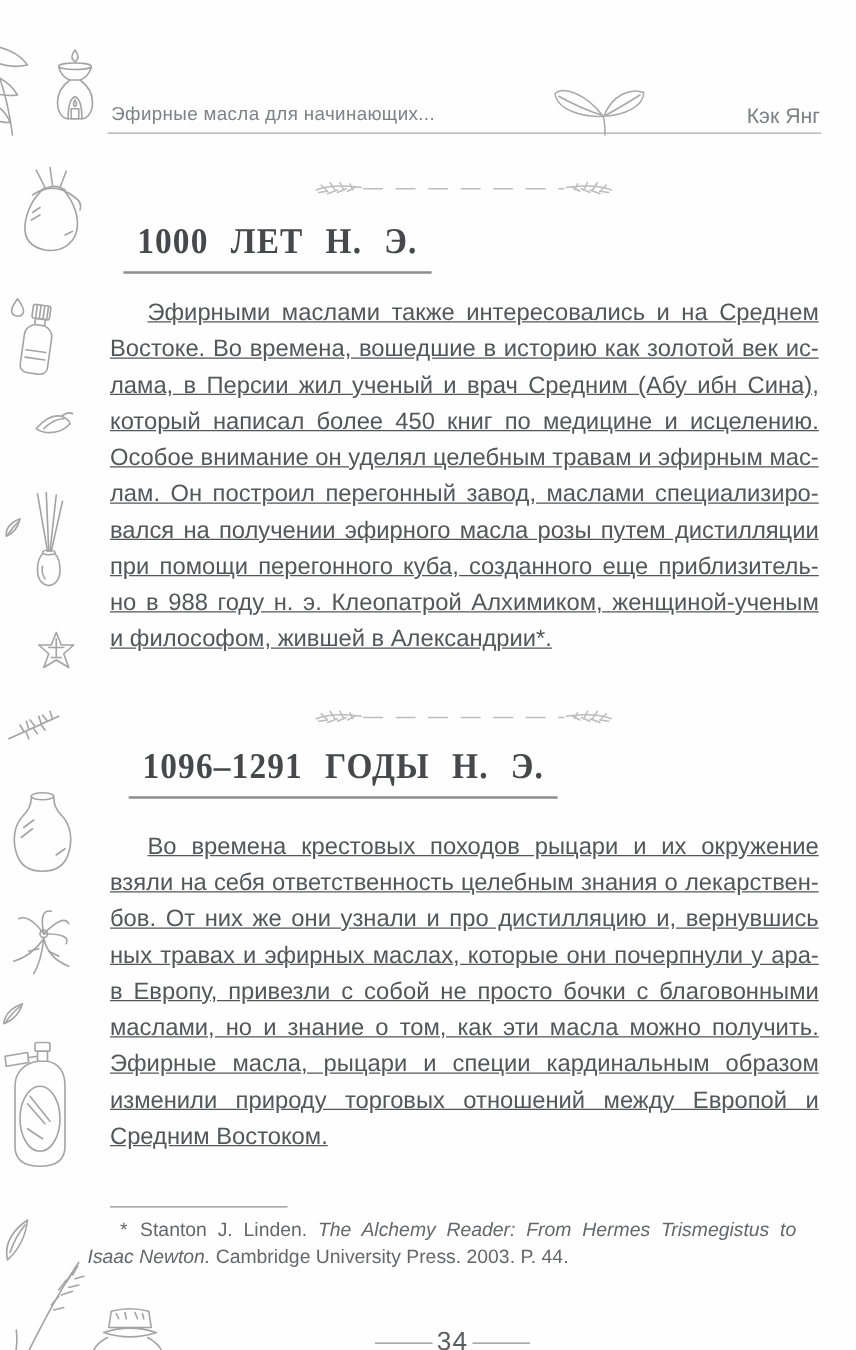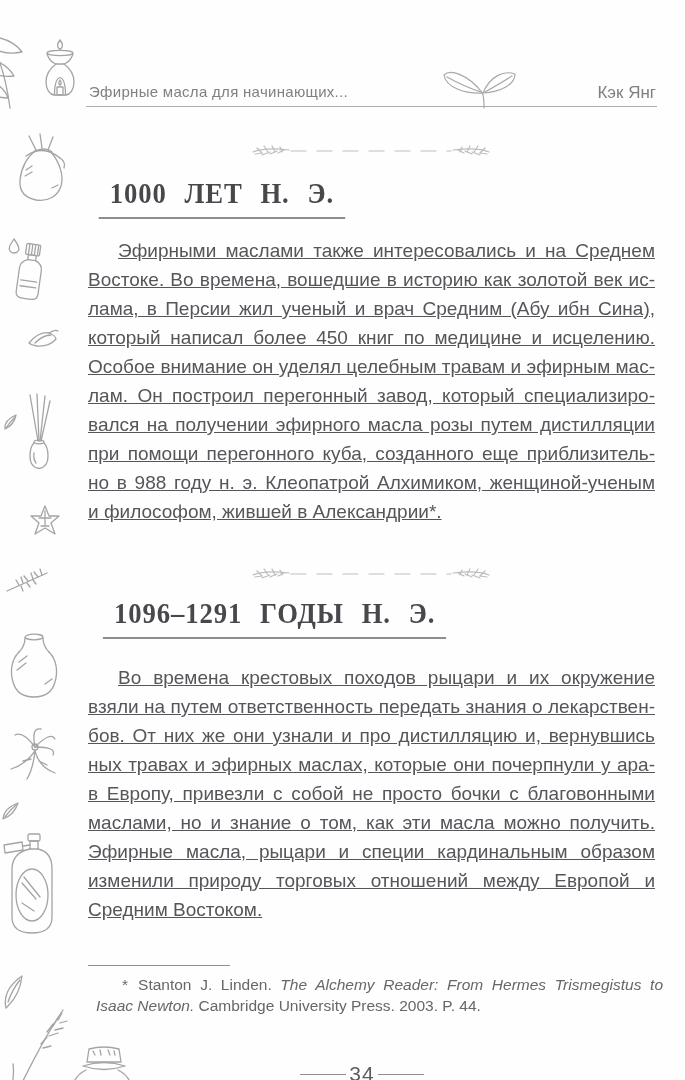--- a/index.html
+++ b/index.html
@@ -24,21 +24,21 @@
 
   
   .para{position:absolute;left:88px;width:567px;font-size:19px;line-height:29px;color:#55565a;}
   #para1{top:200px;} #para2{top:627px;}
   .jline{text-align:justify;text-align-last:justify;text-decoration:underline;}
   .jline.first{text-indent:30px;}
   .jline.last{text-align-last:left;}
 
   
   .footnote-rule{position:absolute;left:88px;top:929px;width:142px;height:1px;background:#909090;}
-  .footnote{position:absolute;left:96px;top:938px;width:567px;font-size:15.5px;line-height:21px;
+  .footnote{position:absolute;left:70px;top:938px;width:567px;font-size:15.5px;line-height:21px;
       color:#66676a;text-indent:26px;text-align:justify;}
   .fn-italic{font-style:italic;}
   .fn-marker{padding-right:10px;}
 
   
   .pageno{position:absolute;left:88px;top:1026px;width:548px;display:flex;align-items:center;
       justify-content:center;gap:3px;}
   .pageno .dash{width:46px;height:1px;background:#8f8f8f;}
   .pageno .num{font-size:21px;color:#5c5d60;letter-spacing:1px;}
 
@@ -94,21 +94,21 @@
   <div class="heading-wrap" id="h1wrap">
     <h1 class="sec-heading">1000 ЛЕТ Н. Э.</h1>
   </div>
 
   <div class="para" id="para1">
     <div class="jline first">Эфирными маслами также интересовались и на Среднем</div>
     <div class="jline">Востоке. Во времена, вошедшие в историю как золотой век ис-</div>
     <div class="jline">лама, в Персии жил ученый и врач Средним (Абу ибн Сина),</div>
     <div class="jline">который написал более 450 книг по медицине и исцелению.</div>
     <div class="jline">Особое внимание он уделял целебным травам и эфирным мас-</div>
-    <div class="jline">лам. Он построил перегонный завод, который специализиро-</div>
+    <div class="jline">лам. Он построил перегонный завод, маслами специализиро-</div>
     <div class="jline">вался на получении эфирного масла розы путем дистилляции</div>
     <div class="jline">при помощи перегонного куба, созданного еще приблизитель-</div>
     <div class="jline">но в 988 году н. э. Клеопатрой Алхимиком, женщиной-ученым</div>
     <div class="jline last">и философом, жившей в Александрии*.</div>
   </div>
 
   <svg class="ornament orn" id="orn2" width="240" height="16" viewBox="0 0 240 16">
     <line x1="40" y1="9" x2="200" y2="9" stroke-dasharray="15 11"></line>
     <g>
       <path d="M2,10 Q14,5 38,8"></path>
@@ -133,21 +133,21 @@
         <path d="M27,11 l6,-3"></path>
     </g>
   </svg>
 
   <div class="heading-wrap" id="h2wrap">
     <h1 class="sec-heading">1096–1291 ГОДЫ Н. Э.</h1>
   </div>
 
   <div class="para" id="para2">
     <div class="jline first">Во времена крестовых походов рыцари и их окружение</div>
-    <div class="jline">взяли на путем ответственность передать знания о лекарствен-</div>
+    <div class="jline">взяли на себя ответственность целебным знания о лекарствен-</div>
     <div class="jline">бов. От них же они узнали и про дистилляцию и, вернувшись</div>
     <div class="jline">ных травах и эфирных маслах, которые они почерпнули у ара-</div>
     <div class="jline">в Европу, привезли с собой не просто бочки с благовонными</div>
     <div class="jline">маслами, но и знание о том, как эти масла можно получить.</div>
     <div class="jline">Эфирные масла, рыцари и специи кардинальным образом</div>
     <div class="jline">изменили природу торговых отношений между Европой и</div>
     <div class="jline last">Средним Востоком.</div>
   </div>
 
   <div class="footnote-rule"></div>

